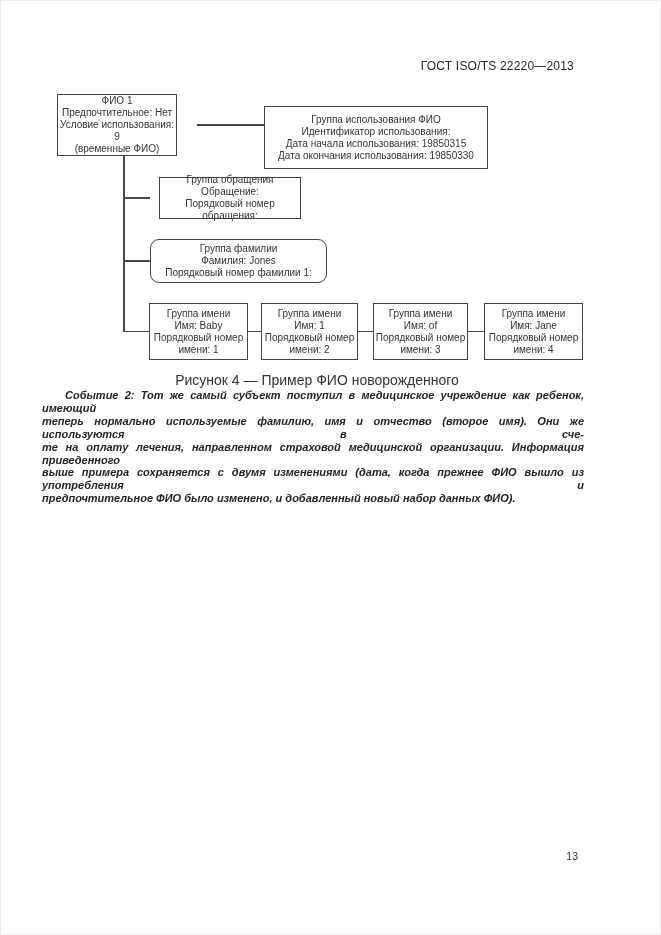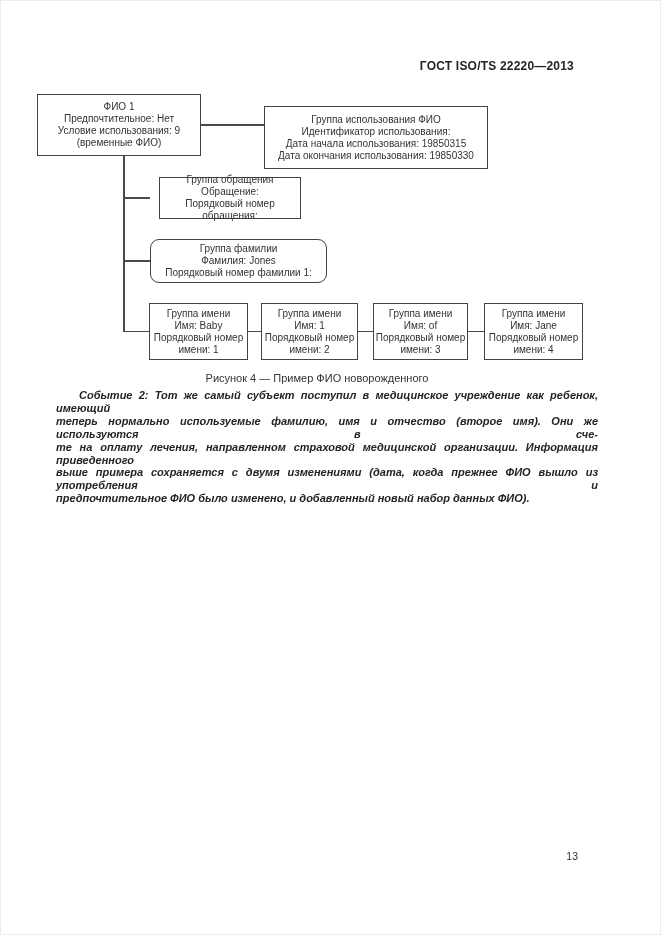--- a/index.html
+++ b/index.html
@@ -13,21 +13,21 @@
     overflow: hidden;
     box-sizing: border-box;
     border: 1px solid #ececec;
   }
   .hdr {
     position: absolute;
     top: 58px;
     left: 0;
     right: 86px;
     text-align: right;
-    font-weight: bold;
+    font-weight: normal;
     font-size: 12px;
     letter-spacing: 0.2px;
     color: #242424;
     margin-left: 39px;
   }
   .box {
     position: absolute;
     box-sizing: border-box;
     border: 1.5px solid #434343;
     background: #ffffff;
@@ -44,27 +44,27 @@
     position: absolute;
     background: #4a4a4a;
     z-index: 1;
   }
   .caption {
     position: absolute;
     top: 371px;
     left: 45px;
     width: 542px;
     text-align: center;
-    font-size: 11px;
+    font-size: 14px;
     color: #333333;
   }
   .note {
     position: absolute;
     top: 388px;
-    left: 55px;
+    left: 41px;
     width: 542px;
     font-size: 11px;
     font-weight: bold;
     font-style: italic;
     line-height: 12.9px;
     color: #242424;
   }
   .note-line { text-align: justify; text-align-last: justify; }
   .note-line:first-child { text-indent: 23px; }
   .note-line:last-child { text-align: center; text-align-last: left; }
@@ -89,21 +89,21 @@
 
     <div class="ln" style="left:196px; top:123px; width:67px; height:1.5px;"></div>
     <div class="ln" style="left:122px; top:155px; width:1.5px; height:176px;"></div>
     <div class="ln" style="left:122px; top:196px; width:27px; height:1.5px;"></div>
     <div class="ln" style="left:122px; top:259px; width:27px; height:1.5px;"></div>
     <div class="ln" style="left:122px; top:329.5px; width:26px; height:1.5px;"></div>
     <div class="ln" style="left:247px; top:329.5px; width:13px; height:1.5px;"></div>
     <div class="ln" style="left:357px; top:329.5px; width:15px; height:1.5px;"></div>
     <div class="ln" style="left:467px; top:329.5px; width:16px; height:1.5px;"></div>
 
-    <div class="box" style="left:36px; top:93px; width:164px; height:62px;">
+    <div class="box" style="left:56px; top:93px; width:120px; height:62px;">
         <div>ФИО 1</div>
         <div>Предпочтительное: Нет</div>
         <div>Условие использования: 9</div>
         <div>(временные ФИО)</div>
       </div>
 
     <div class="box" style="left:263px; top:92px; width:224px; height:63px;margin-top:13px;">
         <div>Группа использования ФИО</div>
         <div>Идентификатор использования:</div>
         <div>Дата начала использования: 19850315</div>

